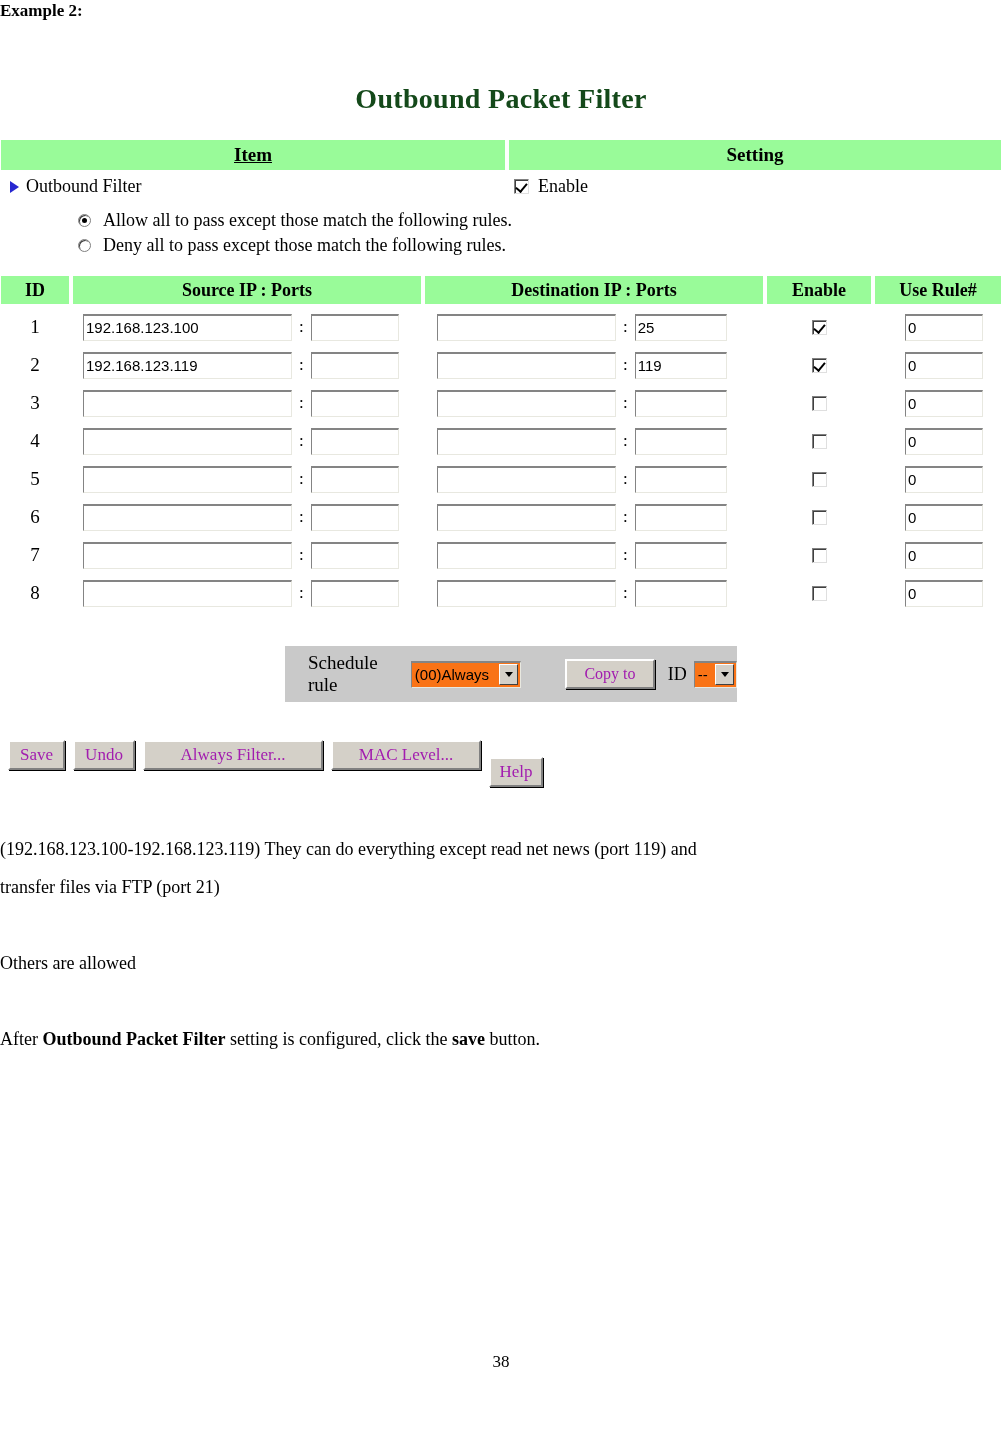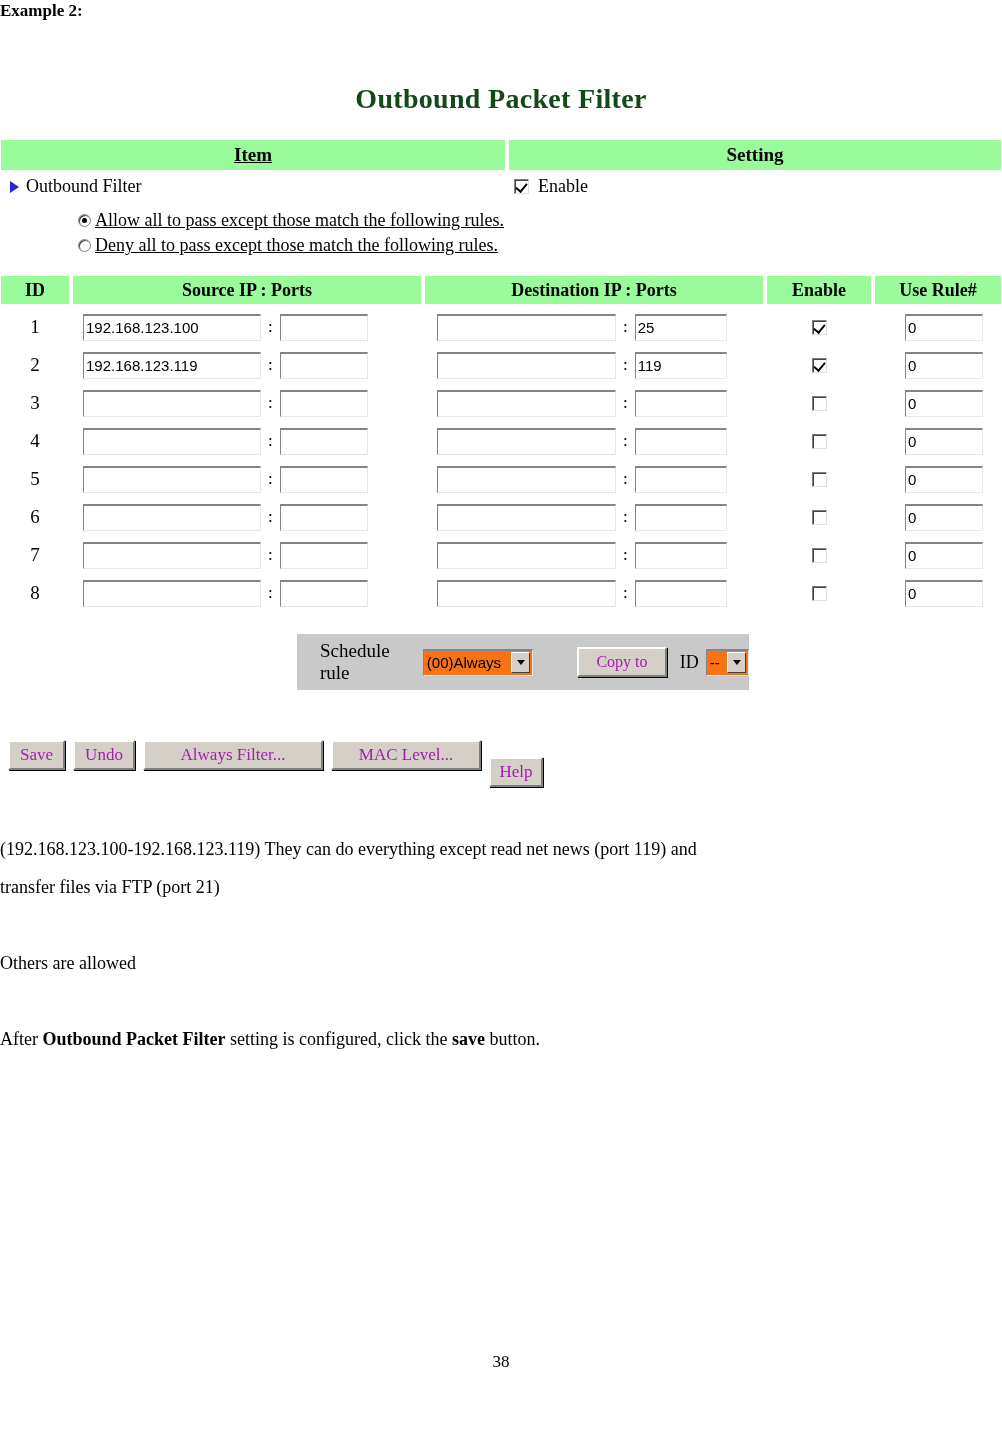--- a/index.html
+++ b/index.html
@@ -116,24 +116,23 @@
   }
 
   
   .radio-list {
     margin-top: 6px;
     padding-left: 78px;
   }
   .radio-line {
     display: flex;
     align-items: center;
-    gap: 4px;
+    gap: 12px;
     height: 25px;
     font-size: 18px;
-    text-decoration: underline;
   }
   .rdo {
     width: 13px; height: 13px;
     border-radius: 50%;
     background: #ffffff;
     border: 1px solid #808080;
     box-shadow: inset 1px 1px 0 #404040;
     position: relative;
     flex: 0 0 auto;
   }
@@ -215,41 +214,40 @@
     border-bottom: 1px solid #e8e8e0;
     height: 27px;
     font-family: "Liberation Sans", sans-serif;
     font-size: 15px;
     line-height: 23px;
     padding: 0 2px;
     color: #000;
     white-space: nowrap;
     overflow: hidden;
   }
-  .w-ip   { width: 178px; }
+  .w-ip   { width: 209px; }
   .w-port { width: 88px; }
   .w-dip  { width: 179px; }
   .w-dport{ width: 92px; }
   .w-rule { width: 78px; }
 
   
   .sched-wrap {
     position: relative;
     height: 62px;
     margin-top: 22px;
   }
   .sched-panel {
     position: absolute;
-    left: 285px; top: 0px;
+    left: 285px; top: 12px;
     width: 452px; height: 56px;
     background: #c9c9c9;
     display: flex;
     align-items: center;
     padding-left: 23px;
-    margin-left: 12px;
   }
   .sched-label {
     font-size: 19px;
     font-family: "Liberation Serif", serif;
     margin-right: 6px;
   }
   .select {
     background: #f97316;
     border-top: 2px solid #848484;
     border-left: 1px solid #848484;

